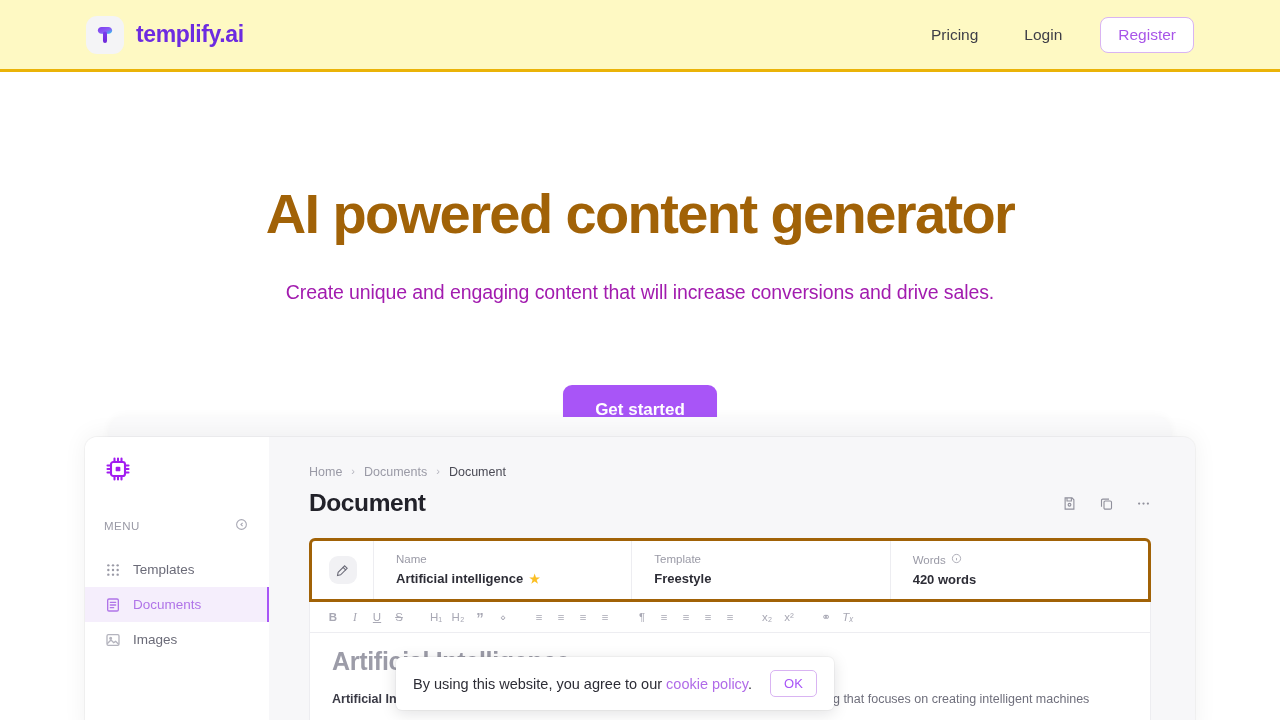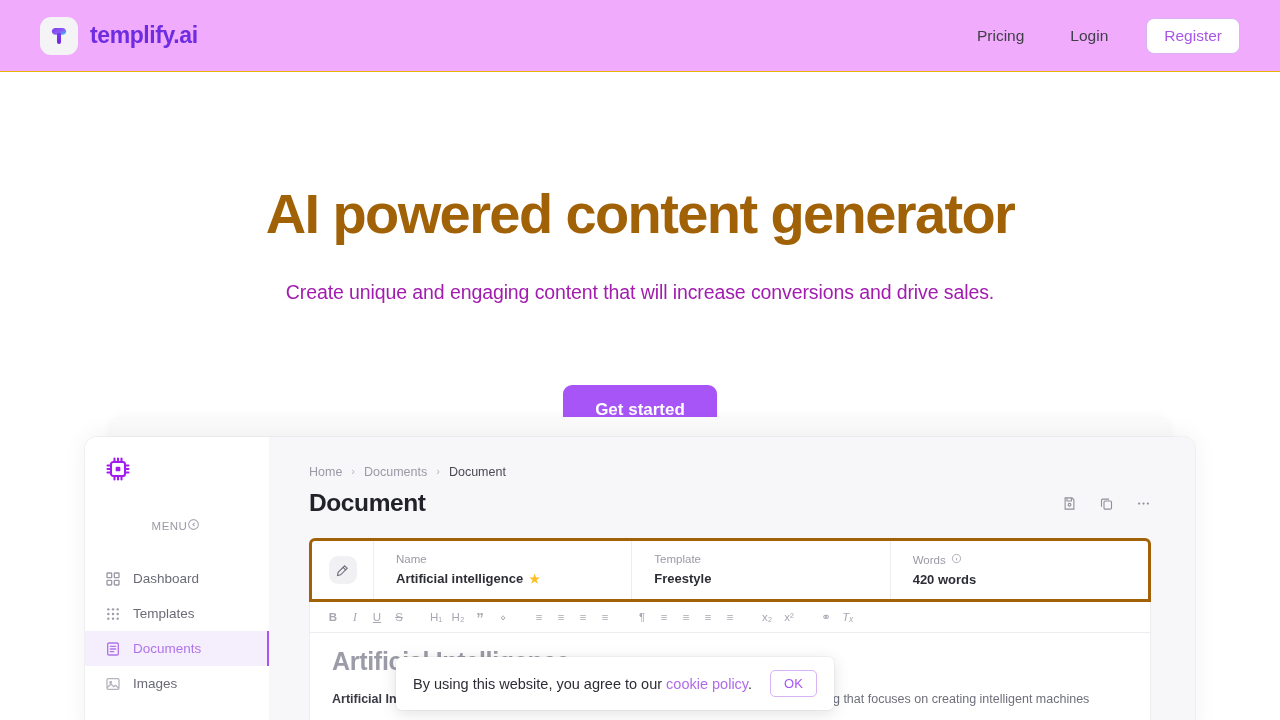--- a/index.html
+++ b/index.html
@@ -9,26 +9,26 @@
     overflow: hidden;
     background: #ffffff;
     font-family: "Liberation Sans", sans-serif;
     -webkit-font-smoothing: antialiased;
   }
 
   
   .site-header {
     height: 72px;
     width: 100%;
-    background: #f0abfc;
-    border-bottom: 1px solid #eab308;
+    background: #fef9c3;
+    border-bottom: 3px solid #eab308;
     display: flex;
     align-items: center;
     justify-content: space-between;
-    padding: 0 40px;
+    padding: 0 86px;
     position: relative;
     z-index: 40;
   }
   .brand { display: flex; align-items: center; gap: 12px; }
   .brand-mark {
     width: 38px; height: 38px;
     border-radius: 11px;
     background: #f4f4f6;
     display: flex; align-items: center; justify-content: center;
   }
@@ -119,23 +119,23 @@
   
   .app-sidebar {
     width: 184px;
     background: #ffffff;
     flex-shrink: 0;
     padding-top: 14px;
     position: relative;
   }
   .app-logo { padding: 4px 0 0 19px; }
   .menu-row {
-    display: flex; align-items: center; justify-content: center;
+    display: flex; align-items: center; justify-content: space-between;
     padding: 0 21px 0 19px;
-    margin-top: 30px; margin-bottom: 26px;
+    margin-top: 30px; margin-bottom: 17px;
     height: 18px;
   }
   .menu-label {
     font-size: 11.5px;
     color: #9a9aa6;
     letter-spacing: 0.5px;
   }
   .menu-items { display: flex; flex-direction: column; }
   .menu-item {
     display: flex; align-items: center; gap: 12px;
@@ -347,31 +347,20 @@
         <span class="menu-label">MENU</span>
         <span>
           <svg width="13" height="13" viewBox="0 0 24 24" fill="none" stroke="#a8a8b4" stroke-width="2">
             <circle cx="12" cy="12" r="9"></circle>
             <path d="M14 9l-3 3 3 3"></path>
           </svg>
         </span>
       </div>
 
       <div class="menu-items">
-        <div class="menu-item">
-          <span class="mi-icon">
-            <svg width="16" height="16" viewBox="0 0 24 24" fill="none" stroke="#9a9aa6" stroke-width="2">
-              <rect x="3" y="3" width="7" height="7" rx="1"></rect>
-                <rect x="14" y="3" width="7" height="7" rx="1"></rect>
-              <rect x="3" y="14" width="7" height="7" rx="1"></rect>
-                <rect x="14" y="14" width="7" height="7" rx="1"></rect>
-            </svg>
-          </span>
-          <span class="mi-label">Dashboard</span>
-        </div>
 
         <div class="menu-item">
           <span class="mi-icon">
             <svg width="16" height="16" viewBox="0 0 24 24" fill="#9a9aa6">
               <circle cx="5" cy="5" r="1.8"></circle>
                 <circle cx="12" cy="5" r="1.8"></circle>
                 <circle cx="19" cy="5" r="1.8"></circle>
               <circle cx="5" cy="12" r="1.8"></circle>
                 <circle cx="12" cy="12" r="1.8"></circle>
                 <circle cx="19" cy="12" r="1.8"></circle>

